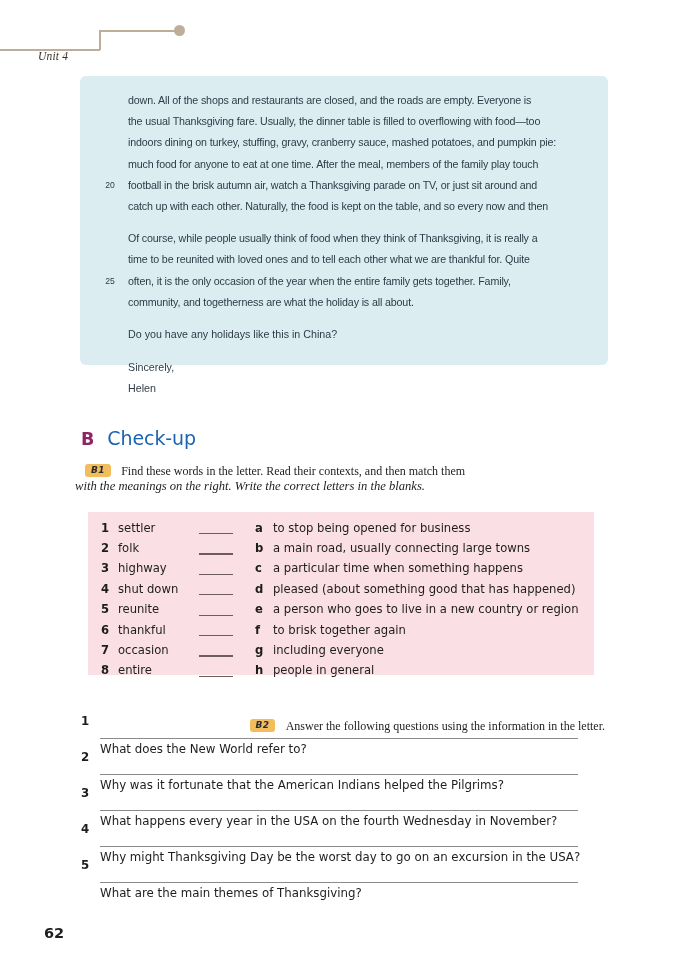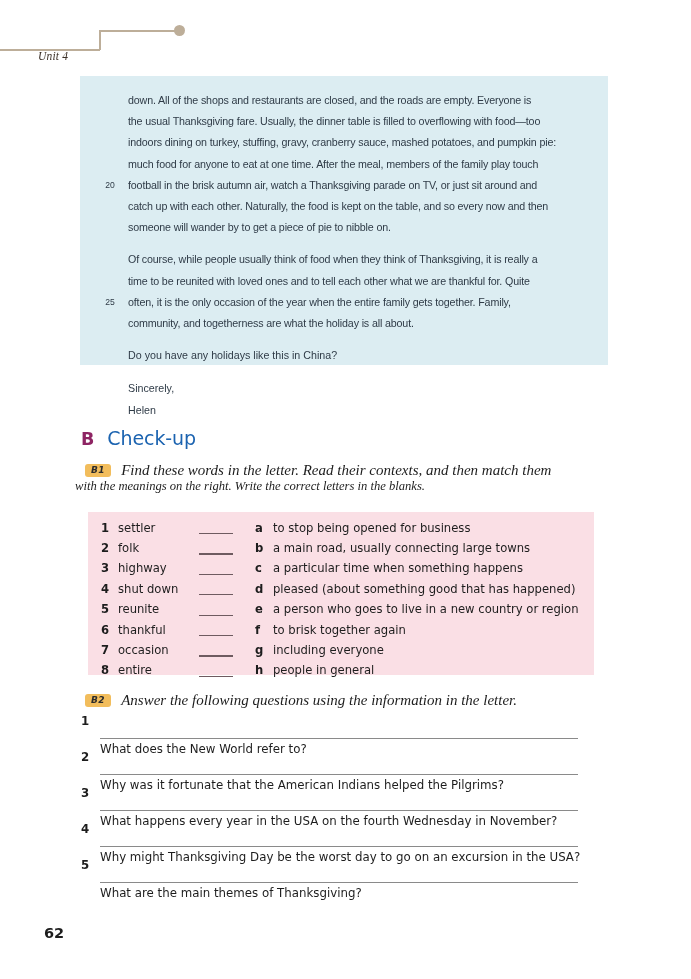--- a/index.html
+++ b/index.html
@@ -68,20 +68,21 @@
   }
 
   
   .letter-panel {
     position: absolute;
     left: 80px;
     top: 76px;
     width: 528px;
     height: 289px;
     background: #dcedf2;
+    border-radius: 6px;
   }
   .letter-inner {
     position: absolute;
     left: 48px;
     top: 14px;
     width: 450px;
   }
   .letter-line {
     position: relative;
     font-family: "Liberation Sans", sans-serif;
@@ -147,22 +148,21 @@
     vertical-align: 2px;
   }
   .instr-b1 {
     position: absolute;
     left: 85px;
     top: 461px;
     width: 520px;
   }
   .instr-text {
     font-family: "Liberation Serif", serif;
-    font-style: italic;
-    font-size: 15px;
+    font-size: 12px;
     color: #1d1d1d;
     line-height: 18.5px;
   }
   .instr-b1 .instr-text {
     margin-left: 6px;
   }
   .instr-b1-l2 {
     position: absolute;
     left: 75px;
     top: 479px;
@@ -225,22 +225,23 @@
     left: 185px;
     font-size: 11.6px;
     color: #1d1d1d;
     font-family: "DejaVu Sans", sans-serif;
   }
 
   
   .instr-b2 {
     position: absolute;
     left: 85px;
-    top: 691px;
+    top: 716px;
     width: 520px;
+    text-align: right;
   }
   .instr-b2 .instr-text {
     margin-left: 6px;
   }
 
   .q-row {
     position: absolute;
     left: 81px;
     width: 516px;
   }
@@ -297,21 +298,20 @@
 
 <div class="letter-panel">
   <div class="letter-inner">
     <div id="letter-block-1">
         <div class="letter-line tight"><span>down. All of the shops and restaurants are closed, and the roads are empty. Everyone is</span></div>
         <div class="letter-line tight"><span>the usual Thanksgiving fare. Usually, the dinner table is filled to overflowing with food—too</span></div>
         <div class="letter-line tight"><span>indoors dining on turkey, stuffing, gravy, cranberry sauce, mashed potatoes, and pumpkin pie:</span></div>
         <div class="letter-line tight"><span>much food for anyone to eat at one time. After the meal, members of the family play touch</span></div>
         <div class="letter-line tight"><span class="linenum">20</span><span>football in the brisk autumn air, watch a Thanksgiving parade on TV, or just sit around and</span></div>
         <div class="letter-line tight"><span>catch up with each other. Naturally, the food is kept on the table, and so every now and then</span></div>
-        <div class="letter-line tight"><span>someone will wander by to get a piece of pie to nibble on.</span></div>
       </div>
     <div class="para-gap"></div>
     <div id="letter-block-2">
         <div class="letter-line tight"><span>Of course, while people usually think of food when they think of Thanksgiving, it is really a</span></div>
         <div class="letter-line tight"><span>time to be reunited with loved ones and to tell each other what we are thankful for. Quite</span></div>
         <div class="letter-line tight"><span class="linenum">25</span><span>often, it is the only occasion of the year when the entire family gets together. Family,</span></div>
         <div class="letter-line tight"><span>community, and togetherness are what the holiday is all about.</span></div>
       </div>
     <div class="para-gap"></div>
     <div id="letter-block-3">

